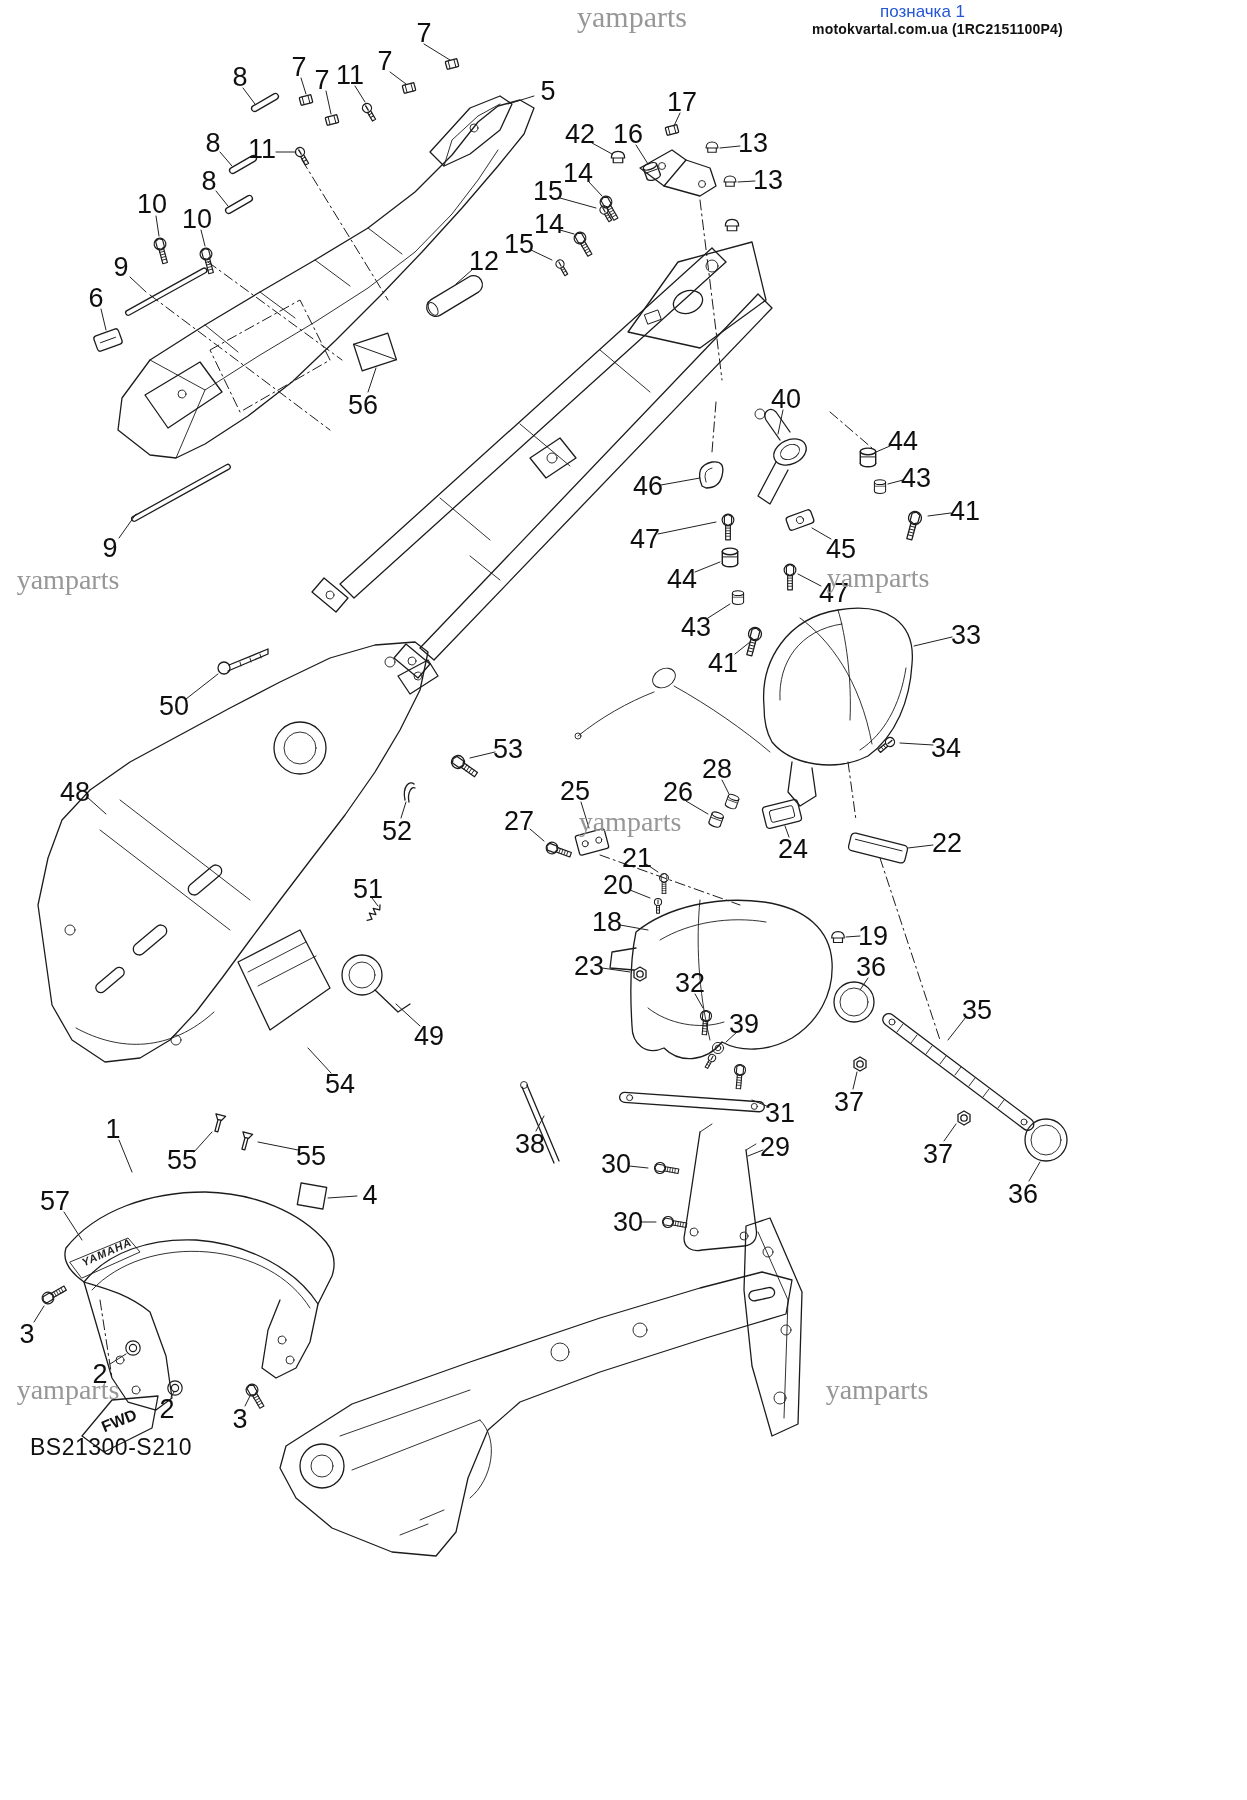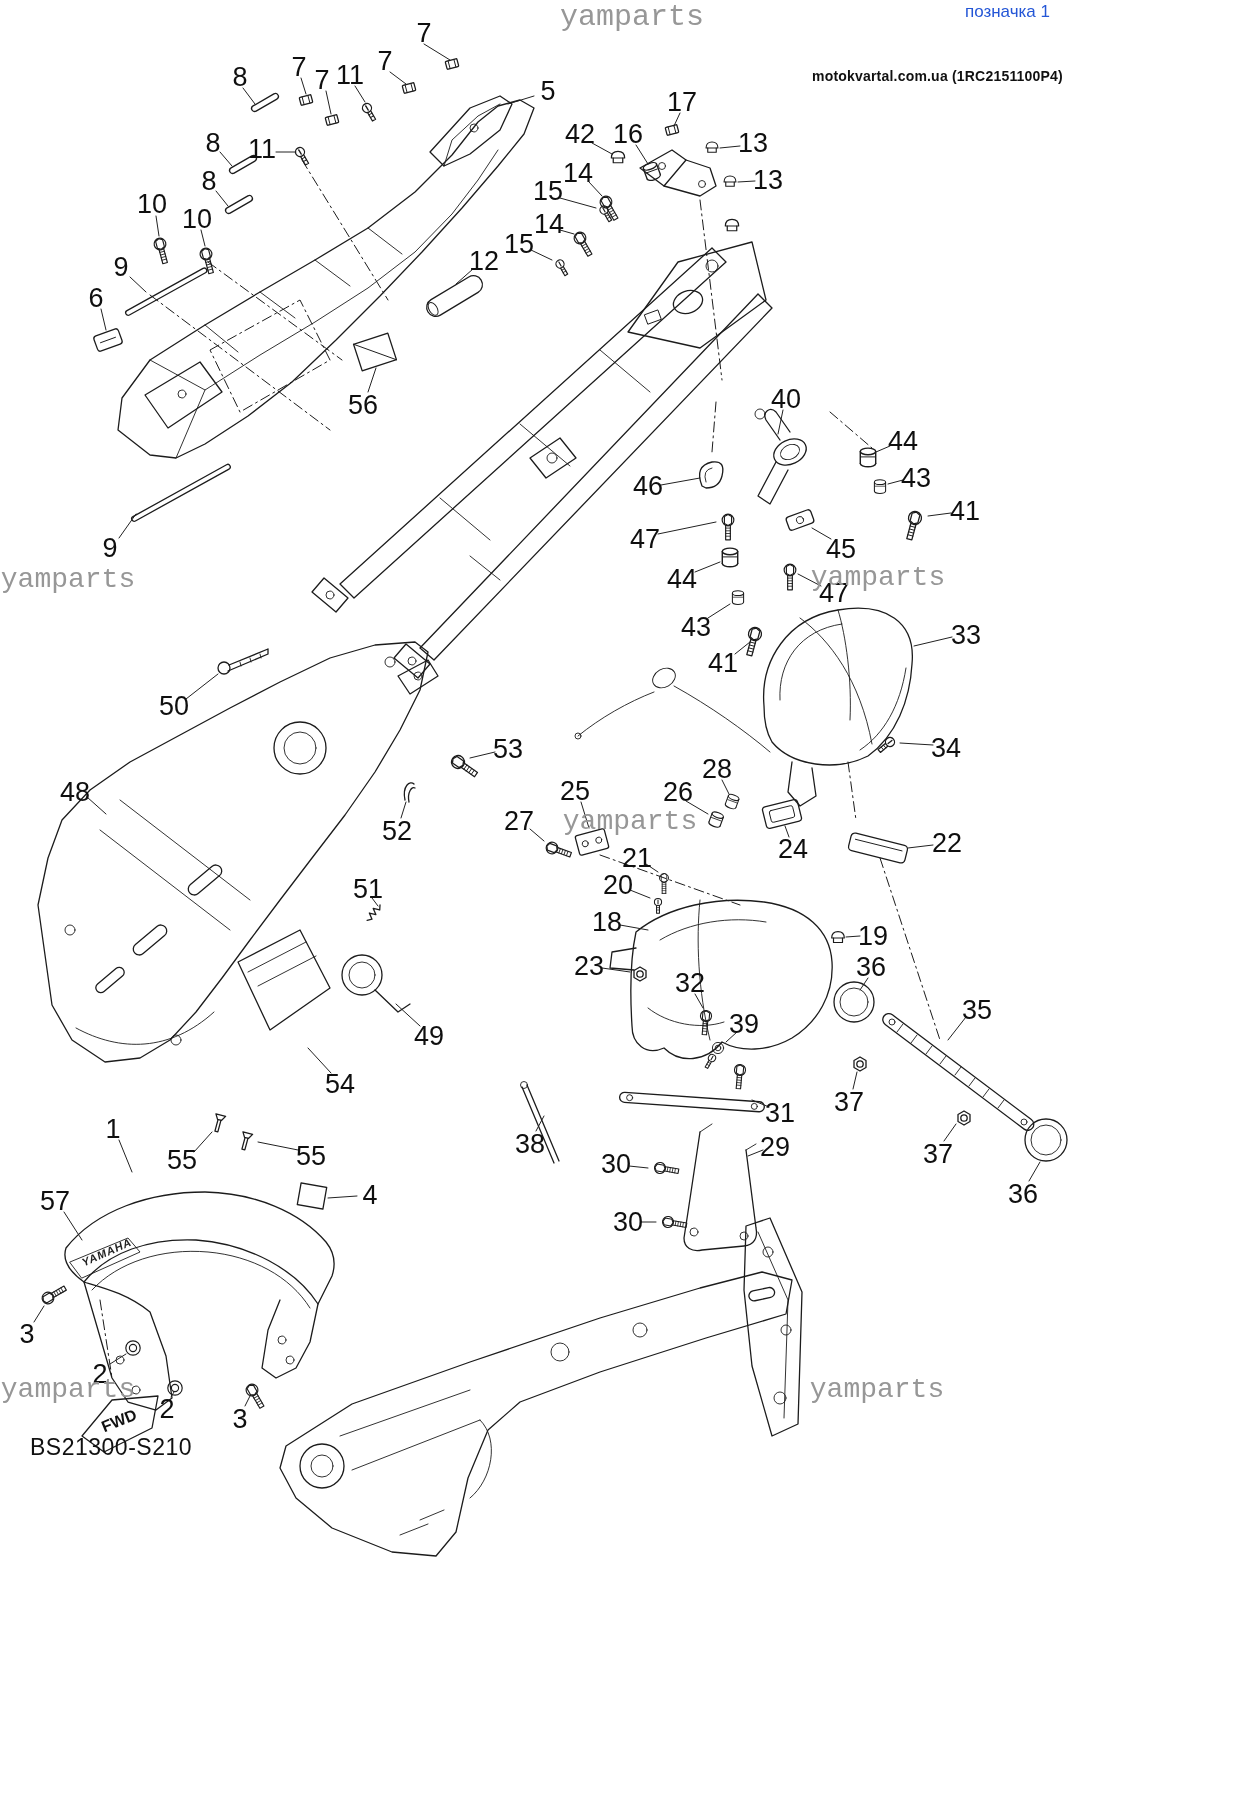--- a/index.html
+++ b/index.html
@@ -13,29 +13,29 @@
     fill:none;stroke:#1c1c1c;stroke-width:1.3;stroke-linejoin:round;stroke-linecap:round;
   }
   #diagram .thin{stroke-width:0.9;}
   #diagram .dash{stroke-dasharray:10 4 2 4;stroke-width:1;}
   #diagram .leader{stroke:#222;stroke-width:1;stroke-dasharray:none;}
   #diagram text.callout{
     font:27px "Liberation Sans", sans-serif;fill:#0f0f0f;stroke:none;
   }
   .watermark{
     position:absolute;transform:translateX(-50%);color:#979797;
-    font-family:Liberation Mono, monospace;white-space:nowrap;
+    font-family:Liberation Serif, serif;white-space:nowrap;
   }
   .header-link{
-    position:absolute;left:880px;top:2px;width:170px;text-align:right;
+    position:absolute;left:880px;top:2px;width:170px;text-align:left;
     color:#2456d6;font-size:17px;white-space:nowrap;cursor:pointer;
   }
   .header-site{
     position:absolute;left:812px;top:21px;width:245px;text-align:center;
-    color:#111;font-weight:bold;font-size:14px;letter-spacing:.2px;white-space:nowrap;margin-top:47px;
+    color:#111;font-weight:bold;font-size:14px;letter-spacing:.2px;white-space:nowrap;
   }
   .footer-code{
     position:absolute;left:30px;top:1434px;font-weight:normal;font-size:23px;
     letter-spacing:.5px;color:#111;
   }
   .brand-decal{
     position:absolute;left:80px;top:1246px;font-size:11px;font-weight:bold;font-style:italic;
     transform:rotate(-24deg);color:#222;letter-spacing:1px;
   }
   .fwd-label{

